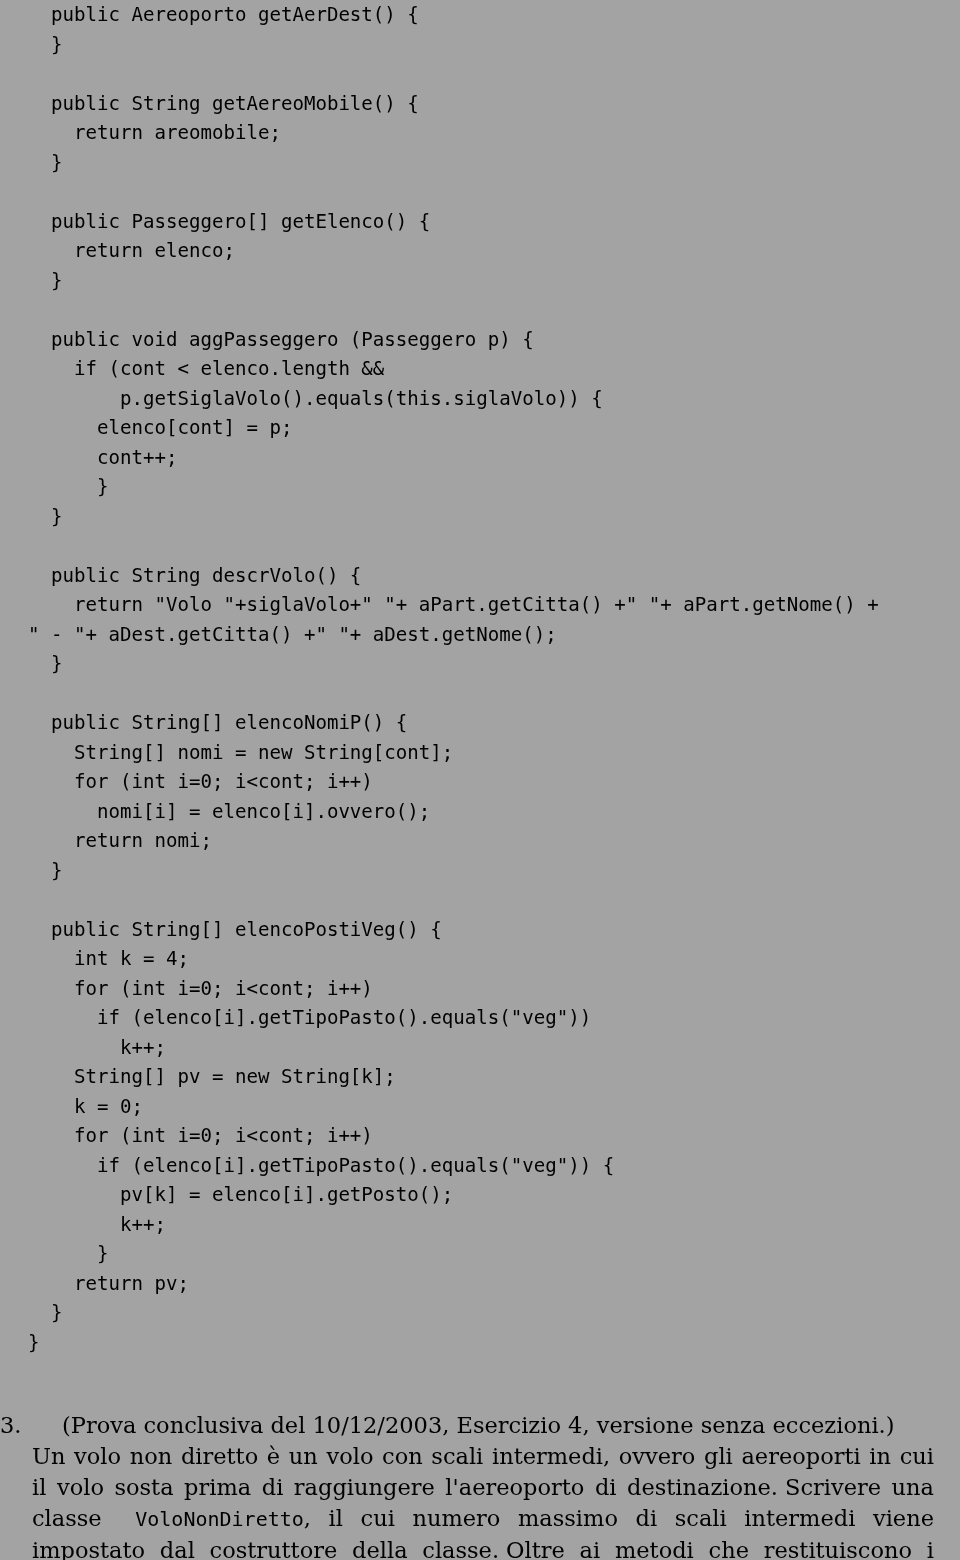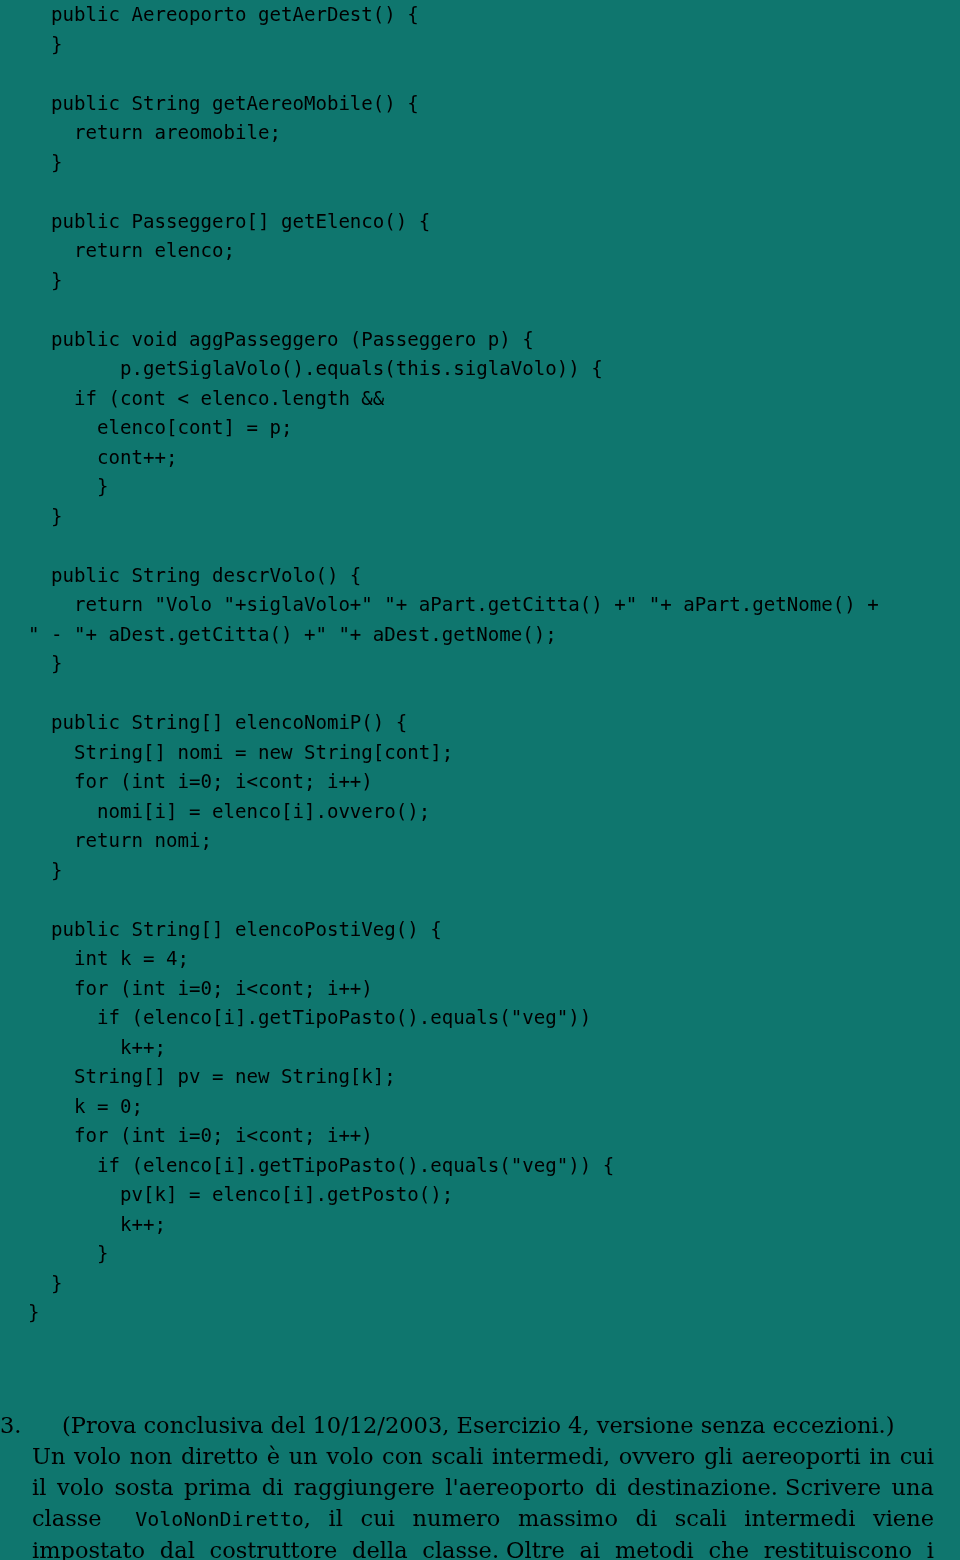--- a/index.html
+++ b/index.html
@@ -14,21 +14,21 @@
     overflow: hidden;
     color: #000000;
     font-family: "DejaVu Serif", serif;
     -webkit-font-smoothing: antialiased;
   }
 
   .page {
     position: relative;
     width: 960px;
     height: 1560px;
-    background: #0f766e;
+    background: #a3a3a3;
     box-sizing: border-box;
   }
 
   
   .code-block {
     position: absolute;
     left: 0px;
     top: 0px;
     width: 960px;
   }
@@ -108,22 +108,22 @@
       <div class="code-line blank"></div>
       <div class="code-line">  public String getAereoMobile() {</div>
       <div class="code-line">    return areomobile;</div>
       <div class="code-line">  }</div>
       <div class="code-line blank"></div>
       <div class="code-line">  public Passeggero[] getElenco() {</div>
       <div class="code-line">    return elenco;</div>
       <div class="code-line">  }</div>
       <div class="code-line blank"></div>
       <div class="code-line">  public void aggPasseggero (Passeggero p) {</div>
+      <div class="code-line">    if (cont &lt; elenco.length &amp;&amp;</div>
       <div class="code-line">        p.getSiglaVolo().equals(this.siglaVolo)) {</div>
-      <div class="code-line">    if (cont &lt; elenco.length &amp;&amp;</div>
       <div class="code-line">      elenco[cont] = p;</div>
       <div class="code-line">      cont++;</div>
       <div class="code-line">      }</div>
       <div class="code-line">  }</div>
       <div class="code-line blank"></div>
       <div class="code-line">  public String descrVolo() {</div>
       <div class="code-line">    return "Volo "+siglaVolo+" "+ aPart.getCitta() +" "+ aPart.getNome() +</div>
       <div class="code-line">" - "+ aDest.getCitta() +" "+ aDest.getNome();</div>
       <div class="code-line">  }</div>
       <div class="code-line blank"></div>
@@ -139,20 +139,21 @@
       <div class="code-line">    for (int i=0; i&lt;cont; i++)</div>
       <div class="code-line">      if (elenco[i].getTipoPasto().equals("veg"))</div>
       <div class="code-line">        k++;</div>
       <div class="code-line">    String[] pv = new String[k];</div>
       <div class="code-line">    k = 0;</div>
       <div class="code-line">    for (int i=0; i&lt;cont; i++)</div>
       <div class="code-line">      if (elenco[i].getTipoPasto().equals("veg")) {</div>
       <div class="code-line">        pv[k] = elenco[i].getPosto();</div>
       <div class="code-line">        k++;</div>
       <div class="code-line">      }</div>
+      <div class="code-line">    return pv;</div>
       <div class="code-line">  }</div>
       <div class="code-line">}</div>
     </div>
 
   <div class="enum-item">
     <div class="enum-marker">3.</div>
     <div class="enum-body"><span class="ital">(Prova conclusiva del 10/12/2003, Esercizio 4, versione senza eccezioni.)</span><br><span>Un volo non diretto è un volo con scali intermedi, ovvero gli aereoporti in cui il volo sosta prima di raggiungere l'aereoporto di destinazione.</span><span class="sentence-gap"></span><span>Scrivere una classe</span> <span class="mono">VoloNonDiretto</span><span>, il cui numero massimo di scali intermedi viene impostato dal costrut­tore della classe.</span><span class="sentence-gap"></span><span>Oltre ai metodi che restituiscono i valori delle variabili istanza, definire</span></div>
   </div>
 
 </div>

